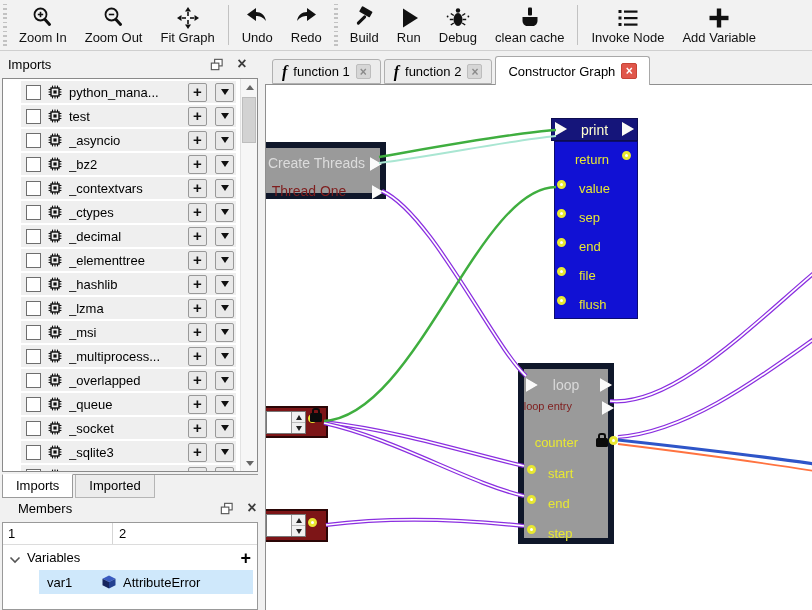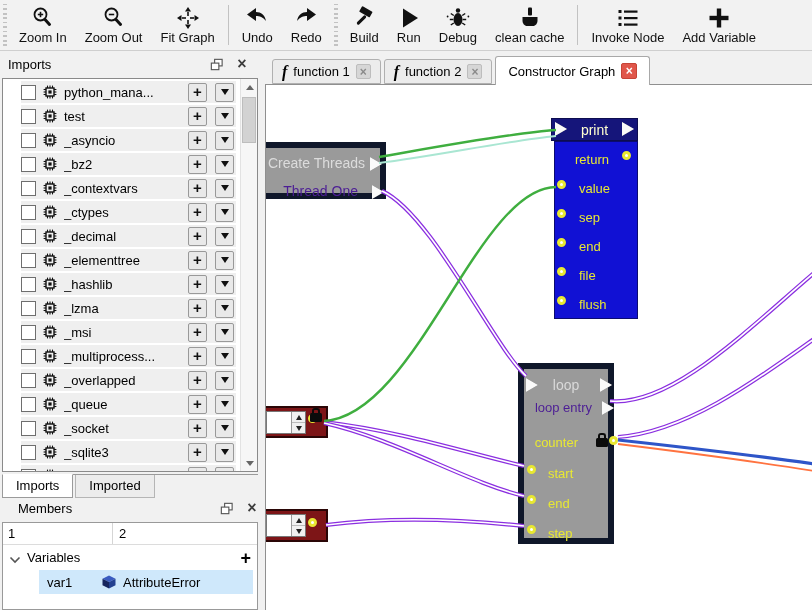--- a/index.html
+++ b/index.html
@@ -23,21 +23,21 @@
   .dock-header{height:24px;display:flex;align-items:center;padding:0 8px;color:#000;}
   .dock-title{flex:1;}
   .dock-btn{width:18px;height:16px;display:flex;align-items:center;justify-content:center;margin-left:8px;}
   .dock-btn svg{width:15px;height:15px;}
   .dock-close{font-size:16px;font-weight:bold;color:#3c3c3c;line-height:14px;}
 
   #imports-list{position:absolute;left:2px;top:26px;width:256px;height:394px;background:#fff;
     border:1px solid #8a8a8a;overflow:hidden;}
   #imports-rows{position:absolute;left:0;top:0;right:19px;}
   .imp-row{height:22px;margin:2px 2px 0 18px;background:#efefef;display:flex;align-items:center;
-    gap:6px;}
+    padding-left:5px;gap:6px;}
   .imp-check{width:15px;height:15px;background:#fff;border:1px solid #6e6e6e;flex:0 0 auto;}
   .imp-chip{width:16px;height:16px;flex:0 0 auto;}
   .imp-chip svg{width:16px;height:16px;display:block;}
   .imp-label{flex:1;white-space:nowrap;overflow:hidden;}
   .sq-btn{width:19px;height:19px;background:#e9e9e9;border:1px solid #999;border-radius:2px;
     display:flex;align-items:center;justify-content:center;margin-right:2px;padding:0;flex:0 0 auto;}
   .sq-plus{font-size:15px;font-weight:bold;color:#111;line-height:10px;}
   .tri-down{width:0;height:0;border-left:4.5px solid transparent;border-right:4.5px solid transparent;
     border-top:6px solid #111;}
   
@@ -841,21 +841,21 @@
       <span class="gtab-label">Constructor Graph</span>
       <span class="gtab-close">×</span>
     </div>
   </div>
 
 <div id="canvas">
 
   <div id="node-create" class="node node-gray">
     <span class="nlabel" style="left:8px;top:7px;font-size:14px;color:#dcdcdc;">Create Threads</span>
     <span class="arrow" style="left:110px;top:9px;"></span>
-    <span class="nlabel" style="left:0;right:22px;top:35px;text-align:right;font-size:14px;color:#4c1d95;">Thread One</span>
+    <span class="nlabel" style="left:0;right:22px;top:35px;text-align:center;font-size:14px;color:#7f1d1d;">Thread One</span>
     <span class="arrow" style="left:112px;top:37px;"></span>
   </div>
 
   <div id="node-print-header" class="node">
     <span class="arrow" style="left:3px;top:3px;"></span>
     <span class="nlabel" style="left:0;right:0;top:3px;text-align:center;font-size:14px;color:#ffffd0;">print</span>
     <span class="arrow" style="right:3px;top:3px;"></span>
   </div>
   <div id="node-print-body" class="node">
     <div class="p-row" style="top:3px;">
@@ -881,21 +881,21 @@
       <div class="p-row" style="top: 148px;">
         <span class="pin" style="left: 2px; top: 6px;"></span>
         <span class="pin-label" style="left: 24px;">flush</span>
       </div>
     </div>
 
   <div id="node-loop" class="node node-gray">
     <span class="arrow" style="left:2px;top:9px;"></span>
     <span class="nlabel" style="left:0;right:0;top:8px;text-align:center;font-size:14px;color:#d9d9d9;">loop</span>
     <span class="arrow" style="left:76px;top:9px;"></span>
-    <span class="nlabel" style="right:16px;top:31px;font-size:13px;color:#4c1d95;">loop entry</span>
+    <span class="nlabel" style="right:36px;top:31px;font-size:11px;color:#7f1d1d;">loop entry</span>
     <span class="arrow" style="left:78px;top:32px;"></span>
     <span class="nlabel" style="right:30px;top:66px;font-size:13px;color:#e8e832;">counter</span>
     <span class="pin" style="left:85px;top:67px;"></span>
     <span class="lock" style="left:72px;top:69px;"></span>
   <span class="pin" style="left: 3px; top: 96px;"></span>
       <span class="nlabel" style="left: 24px; top: 97px; color: rgb(232, 232, 50); font-size: 13px;">start</span>
       <span class="pin" style="left: 3px; top: 126px;"></span>
       <span class="nlabel" style="left: 24px; top: 127px; color: rgb(232, 232, 50); font-size: 13px;">end</span>
       <span class="pin" style="left: 3px; top: 156px;"></span>
       <span class="nlabel" style="left: 24px; top: 157px; color: rgb(232, 232, 50); font-size: 13px;">step</span>

